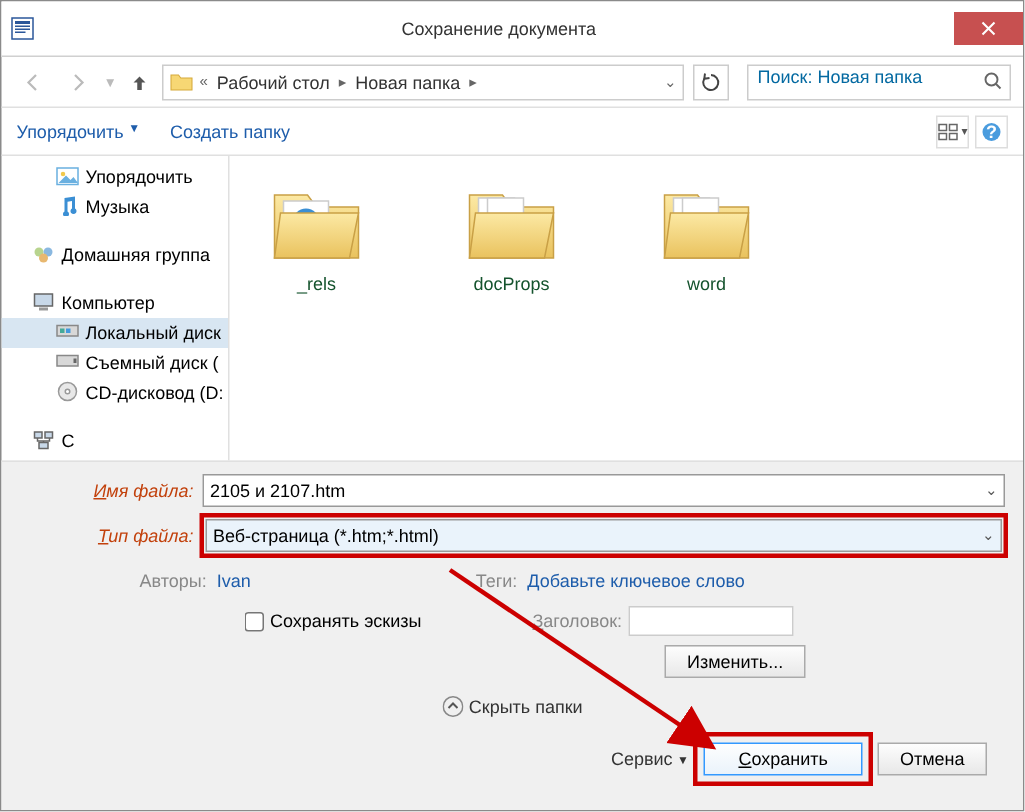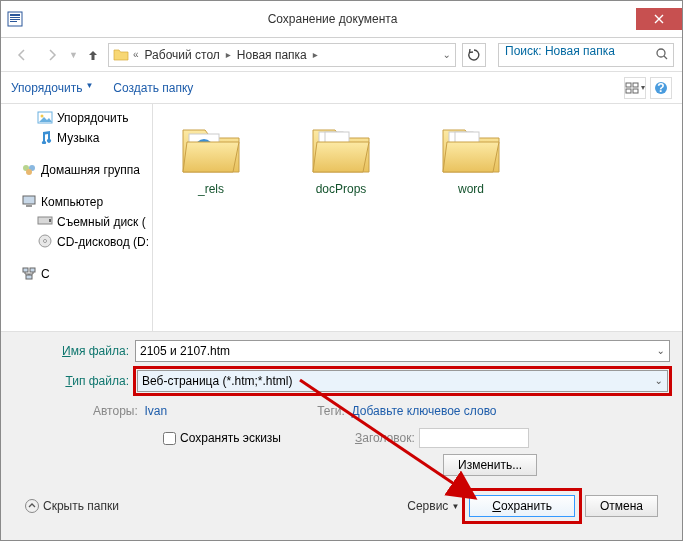--- a/index.html
+++ b/index.html
@@ -36,36 +36,36 @@
 .tree-gap { height: 12px; }
 .ti-icon { width: 16px; height: 16px; flex-shrink: 0; }
 
 .files { flex: 1; padding: 16px 8px; display: flex; gap: 30px; align-items: flex-start; }
 .folder { width: 100px; display: flex; flex-direction: column; align-items: center; cursor: pointer; }
 .folder-svg { width: 72px; height: 58px; }
 .folder-label { margin-top: 4px; text-align: center; color: #14532d; }
 
 .bottom { border-top: 1px solid #e0e0e0; background: #f0f0f0; padding: 8px 12px 10px 12px; display: flex; flex-direction: column; gap: 6px; }
 .row { display: flex; align-items: center; gap: 6px; }
-.lbl { width: 116px; text-align: right; color: #0f766e; }
+.lbl { width: 116px; text-align: right; color: #c2410c; font-style: italic; }
 .lbl u { text-decoration: underline; }
 .combo { flex: 1; height: 22px; border: 1px solid #999; background: #fff; padding: 0 20px 0 4px; position: relative; display: flex; align-items: center; }
 .combo-arrow { position: absolute; right: 4px; top: 4px; color: #555; font-size: 10px; }
 .hl-red { border: 3px solid #c00; padding: 1px; margin: -2px; }
 
 .meta { display: flex; gap: 20px; padding: 4px 0 4px 80px; }
 .meta-lbl { color: #888; }
 .meta-link { color: #1e5dab; cursor: pointer; }
 .checkbox-row { display: flex; align-items: center; gap: 4px; padding-left: 150px; }
 .checkbox-row input { width: 13px; height: 13px; }
 .sub-row { display: flex; align-items: center; gap: 6px; padding-left: 350px; }
 .sub-input { width: 110px; height: 20px; border: 1px solid #ccc; background: #fff; }
 .btn { height: 22px; padding: 0 14px; border: 1px solid #aaa; background: linear-gradient(#fdfdfd,#e8e8e8); cursor: pointer; display: inline-flex; align-items: center; }
 
-.footer { display: flex; align-items: center; padding: 6px 12px; gap: 10px; }
+.footer { display: flex; align-items: center; padding: 6px 12px; gap: 10px; flex-direction: column; }
 .hide-folders { display: flex; align-items: center; gap: 4px; color: #333; cursor: pointer; }
 .footer-right { margin-left: auto; display: flex; align-items: center; gap: 3px; }
 .service { color: #333; cursor: pointer; display: flex; align-items: center; gap: 3px; }
 .btn-save { border: 3px solid #c00; padding: 4px; }
 .btn-save .btn { border: 1px solid #3399ff; background: linear-gradient(#fefefe,#eaf3fb); padding: 0 22px; }
 
 .arrow-annotation { position: absolute; pointer-events: none; }
 </style>
 </head>
 <body>
@@ -182,20 +182,28 @@
             </svg></span>
           <span>Домашняя группа</span>
         </div>
       <div class="tree-gap"></div>
       <div class="tree-item">
           <span class="ti-icon"><svg width="16" height="14">
               <rect x="2" y="2" width="12" height="8" fill="#c8d8e8" stroke="#666"></rect>
               <rect x="5" y="11" width="6" height="2" fill="#999"></rect>
             </svg></span>
           <span>Компьютер</span>
+        </div>
+      <div class="tree-item indent selected">
+          <span class="ti-icon"><svg width="16" height="12">
+              <rect x="1" y="3" width="14" height="7" fill="#d8d8d8" stroke="#888"></rect>
+              <rect x="3" y="5" width="3" height="3" fill="#4a9"></rect>
+              <rect x="7" y="5" width="3" height="3" fill="#49d"></rect>
+            </svg></span>
+          <span>Локальный диск</span>
         </div>
       <div class="tree-item indent">
           <span class="ti-icon"><svg width="16" height="12">
               <rect x="1" y="3" width="14" height="7" fill="#d8d8d8" stroke="#888"></rect>
               <rect x="12" y="5" width="2" height="3" fill="#666"></rect>
             </svg></span>
           <span>Съемный диск (</span>
         </div>
       <div class="tree-item indent">
           <span class="ti-icon"><svg width="16" height="14">

